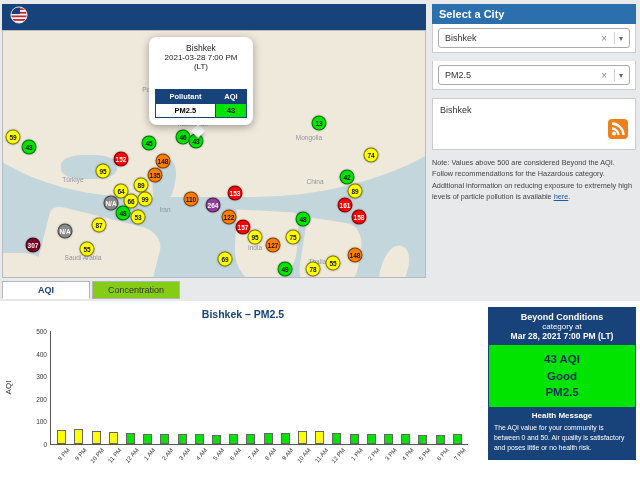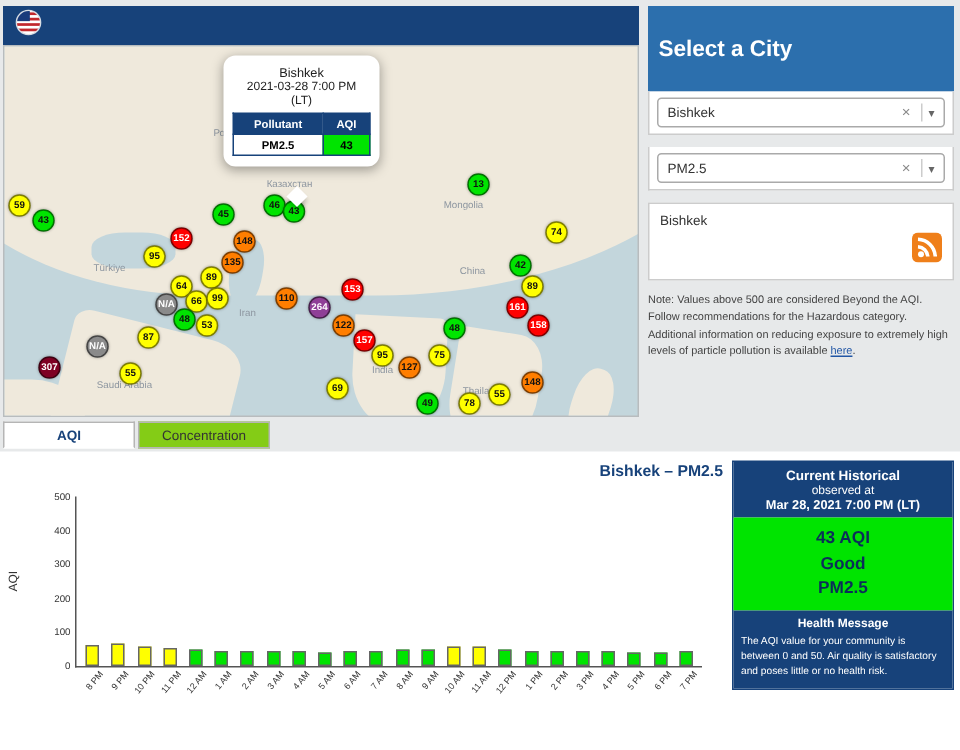--- a/index.html
+++ b/index.html
@@ -19,53 +19,53 @@
   .maplabel { position:absolute; font-size:6.5px; color:#8d96a0; transform:translate(-50%,-50%); white-space:nowrap; }
   .marker { position:absolute; width:15px; height:15px; border-radius:50%; display:flex; align-items:center; justify-content:center;
             font-size:6.5px; font-weight:bold; border:1px solid rgba(0,0,0,.5); transform:translate(-50%,-50%);
             box-shadow:0 0 2px rgba(0,0,0,.35); cursor:pointer; }
 
   
   .popup { position:absolute; left:146px; top:6px; width:104px; background:#fff; border-radius:8px;
            box-shadow:0 2px 8px rgba(0,0,0,.35); padding:6px 6px 7px; z-index:20; text-align:center; }
   .popup .p-city { font-size:8.5px; color:#222; }
   .popup .p-date { font-size:8px; color:#222; }
-  .popup table { width:100%; border-collapse:collapse; margin-top:4px; font-size:7.5px; }
+  .popup table { width:100%; border-collapse:collapse; margin-top:18px; font-size:7.5px; }
   .popup th { background:#17427a; color:#fff; padding:2px 3px; border:1px solid #17427a; font-weight:bold; }
   .popup td { padding:2px 3px; border:1px solid #17427a; font-weight:bold; }
   .popup .aqi-cell { background:#00e400; }
   .popup-tail { position:absolute; left:190px; top:95px; width:10px; height:10px; background:#fff; transform:rotate(45deg); box-shadow:2px 2px 3px rgba(0,0,0,.2); z-index:19; }
 
   
   .tabs { display:flex; gap:2px; margin-top:3px; }
   .tab { padding:3px 0; width:88px; text-align:center; font-size:9px; background:#84cc16; border:1px solid #b5b5b5; color:#333; cursor:pointer; }
   .tab.active { background:#fff; color:#17427a; font-weight:bold; border-bottom-color:#fff; }
 
   
   .panel { margin-bottom:8px; }
-  .panel-header { background:#2c6fad; color:#fff; font-size:15px; font-weight:bold; padding:20px 7px; }
+  .panel-header { background:#2c6fad; color:#fff; font-size:11px; font-weight:bold; padding:4px 7px; }
   .panel-body { background:#fff; border:1px solid #ccc; border-top:none; padding:4px 5px; }
   .select { display:flex; align-items:center; border:1px solid #aaa; border-radius:3px; height:20px; padding:0 6px; background:#fff; cursor:pointer; }
   .select .val { flex:1; font-size:9px; color:#333; }
   .select .clear { color:#888; font-size:10px; padding:0 3px; cursor:pointer; }
   .select .sep { width:1px; height:12px; background:#ccc; margin:0 4px; }
   .select .caret { color:#666; font-size:8px; cursor:pointer; }
   .feed-box { background:#fff; border:1px solid #ccc; padding:6px 7px; height:52px; position:relative; margin-bottom:7px; }
   .feed-box .feed-city { font-size:9px; color:#333; }
   .rss { position:absolute; right:7px; bottom:6px; cursor:pointer; }
   .note { font-size:7.3px; color:#444; line-height:1.55; padding-right:4px; }
   .note a, .learnmore a { color:#2156a5; text-decoration:underline; cursor:pointer; }
 
   
   .bottom { background:#fff; margin-top:2px; padding:2px 4px 0; height:200px; }
   .learnmore { font-size:8.5px; color:#17427a; padding:4px 2px 2px; }
 
   .chart-row { display:flex; align-items:flex-start; margin-top:2px; }
   .chart { position:relative; width:478px; height:172px; background:#fff; }
-  .chart-title { position:absolute; top:3px; left:0; width:100%; text-align:right; font-size:10.5px; font-weight:bold; color:#17427a; }
+  .chart-title { position:absolute; top:3px; left:0; width:100%; text-align:center; font-size:10.5px; font-weight:bold; color:#17427a; }
   .ylabel { position:absolute; left:-2px; top:78px; transform:rotate(-90deg); font-size:8px; color:#333; }
   .plot { position:absolute; left:46px; right:14px; top:26px; bottom:32px; border-left:1px solid #555; border-bottom:1px solid #555; }
   .bars { display:flex; height:100%; align-items:flex-end; justify-content:space-around; padding:0 2px; }
   .bar { width:9px; border:1px solid #666; }
   .yticks span { position:absolute; right:calc(100% + 4px); font-size:6.5px; color:#333; transform:translateY(4px); }
   .xlabels { position:absolute; top:100%; left:0; right:0; display:flex; justify-content:space-around; padding:0 2px; }
   .xlab { width:9px; position:relative; height:26px; }
   .xlab span { position:absolute; top:3px; right:0; transform:rotate(-50deg); transform-origin:top right; font-size:6px; color:#333; white-space:nowrap; }
 
   
@@ -349,22 +349,22 @@
             </div>
             <div class="xlab">
               <span>7 PM</span>
             </div>
           </div>
       </div>
     </div>
 
     <div class="conditions">
       <div class="cond-header">
-        <div class="l1">Current Historical</div>
-        <div class="l2">observed at</div>
+        <div class="l1">Beyond Conditions</div>
+        <div class="l2">category at</div>
         <div class="l3">Mar 28, 2021 7:00 PM (LT)</div>
       </div>
       <div class="cond-green">
         <div>43 AQI</div>
         <div>Good</div>
         <div>PM2.5</div>
       </div>
       <div class="cond-health">
         <div class="h-title">Health Message</div>
         <div class="h-text">The AQI value for your community is between 0 and 50. Air quality is satisfactory and poses little or no health risk.</div>

